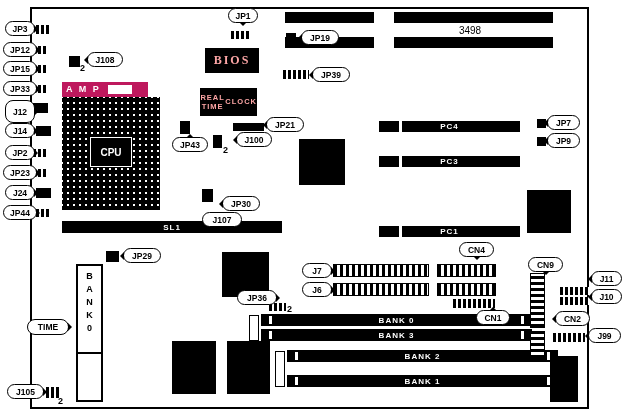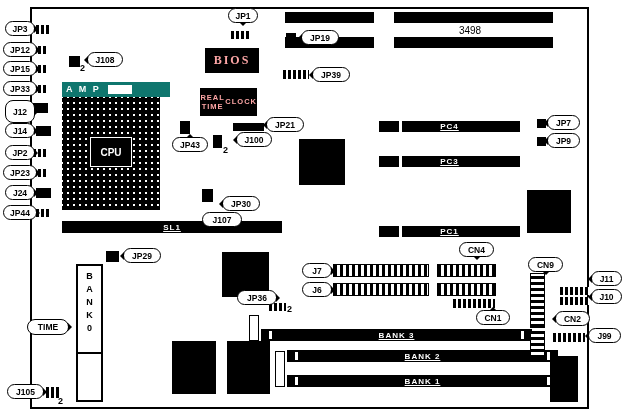--- a/index.html
+++ b/index.html
@@ -15,41 +15,41 @@
       z-index:6;box-sizing:border-box;white-space:nowrap;}
   .co::after{content:"";position:absolute;width:0;height:0;border:4px solid transparent;}
   .pt-r::after{left:100%;top:50%;transform:translateY(-50%);border-left-color:#000;border-right-width:0;}
   .pt-l::after{right:100%;top:50%;transform:translateY(-50%);border-right-color:#000;border-left-width:0;}
   .pt-d::after{top:100%;left:50%;transform:translateX(-50%);border-top-color:#000;border-bottom-width:0;}
   .pt-u::after{bottom:100%;left:50%;transform:translateX(-50%);border-bottom-color:#000;border-top-width:0;}
 
   
   .slot{position:absolute;background:#000;color:#fff;display:flex;align-items:center;
         justify-content:center;font:bold 8px "Liberation Sans",sans-serif;
-        letter-spacing:1px;z-index:2;text-decoration:underline;}
+        letter-spacing:1px;z-index:2;}
   .simm::before{content:"";position:absolute;left:8px;top:2px;width:3px;height:8px;background:#fff;}
   .simm::after{content:"";position:absolute;right:8px;top:2px;width:3px;height:8px;background:#fff;}
   .pcikey::before{content:"";position:absolute;left:20px;top:0;width:3px;height:100%;background:#fff;}
   .chip{position:absolute;background:#000;z-index:2;}
   .chipbox{position:absolute;background:#000;color:#fca5a5;display:flex;align-items:center;
            justify-content:center;z-index:2;text-align:center;}
   .solid{position:absolute;background:#000;z-index:3;}
   .dots{position:absolute;background:repeating-linear-gradient(90deg,#000 0 3px,#fff 3px 5px);z-index:3;}
   .header{position:absolute;border:1.5px solid #000;box-sizing:border-box;
           background:repeating-linear-gradient(90deg,#000 0 3px,#fff 3px 6px);z-index:2;}
   .vheader{position:absolute;border:1.5px solid #000;box-sizing:border-box;
            background:repeating-linear-gradient(0deg,#000 0 3px,#fff 3px 6px);z-index:2;}
   .latch{position:absolute;background:#fff;border:1.5px solid #000;box-sizing:border-box;z-index:3;}
   .pin2{position:absolute;font:bold 9px "Liberation Sans",sans-serif;color:#000;z-index:6;}
   .pn{position:absolute;font:10px "Liberation Sans",sans-serif;color:#000;text-align:center;z-index:2;}
 
   #bios{font:bold 12px "Liberation Serif",serif;letter-spacing:2px;}
   #rtc{flex-direction:row;font:bold 7.5px "Liberation Sans",sans-serif;
        letter-spacing:1px;line-height:1.25;}
-  #amp{position:absolute;left:62px;top:82px;width:108px;height:15px;background:#0f766e;z-index:2;}
+  #amp{position:absolute;left:62px;top:82px;width:86px;height:15px;background:#be185d;z-index:2;}
   #amp .txt{position:absolute;left:4px;top:2px;color:#fff;
             font:bold 9px "Liberation Sans",sans-serif;letter-spacing:2px;}
   #amp .tag{position:absolute;left:46px;top:3px;width:24px;height:9px;background:#fff;}
 
   #cpu{position:absolute;left:62px;top:97px;width:98px;height:113px;background-color:#000;
        background-image:radial-gradient(circle,#fff 1px,rgba(0,0,0,0) 1.3px);
        background-size:6px 6px;background-position:3px 3px;z-index:2;}
   #cpu .die{position:absolute;left:28px;top:40px;width:42px;height:30px;background:#000;
             border:1.5px solid #fff;box-sizing:border-box;color:#fff;display:flex;
             align-items:center;justify-content:center;font:bold 10px "Liberation Sans",sans-serif;}
@@ -90,20 +90,21 @@
   <div class="chip" style="left:172px;top:341px;width:44px;height:53px"></div>
   <div class="chip" style="left:227px;top:341px;width:43px;height:53px"></div>
   <div class="chip" style="left:550px;top:356px;width:28px;height:46px"></div>
 
   <div class="slot pcikey" style="left:379px;top:121px;width:141px;height:11px">PC4</div>
   <div class="slot pcikey" style="left:379px;top:156px;width:141px;height:11px">PC3</div>
   <div class="slot pcikey" style="left:379px;top:226px;width:141px;height:11px">PC1</div>
 
   <div class="slot" style="left:62px;top:221px;width:220px;height:12px">SL1</div>
 
+  <div class="slot simm" style="left:261px;top:314px;width:271px;height:12px">BANK 0</div>
   <div class="slot simm" style="left:261px;top:329px;width:271px;height:12px">BANK 3</div>
   <div class="slot simm" style="left:287px;top:350px;width:271px;height:12px">BANK 2</div>
   <div class="slot simm" style="left:287px;top:375px;width:271px;height:12px">BANK 1</div>
   <div class="latch" style="left:249px;top:315px;width:10px;height:26px"></div>
   <div class="latch" style="left:275px;top:351px;width:10px;height:36px"></div>
 
   <div id="cache-bank">
     <span>B</span>
     <span>A</span>
     <span>N</span>

